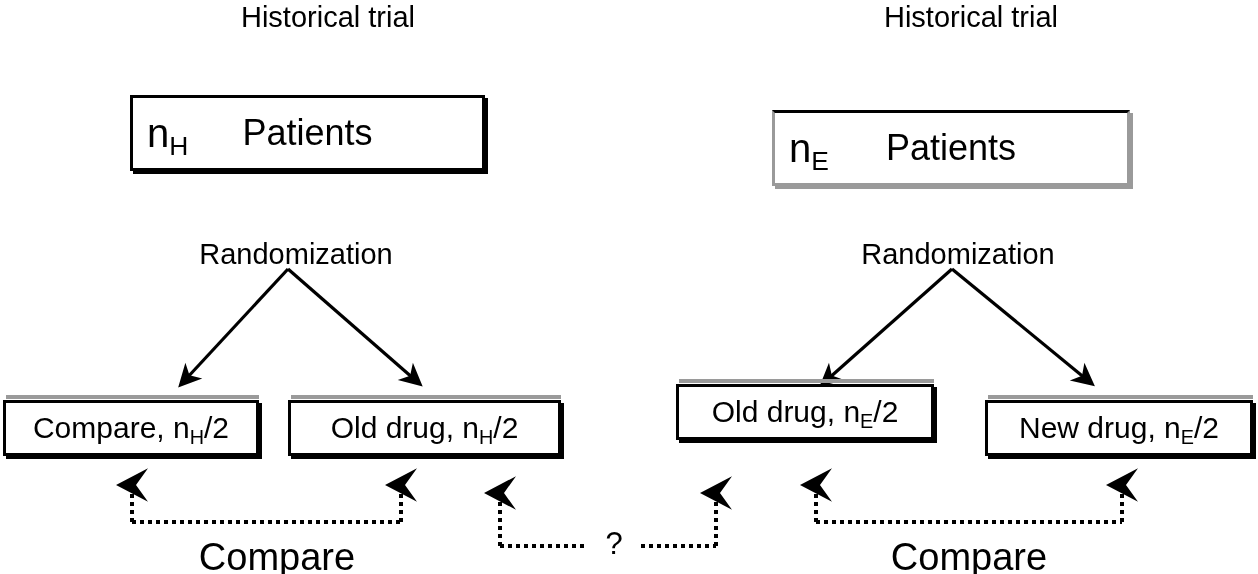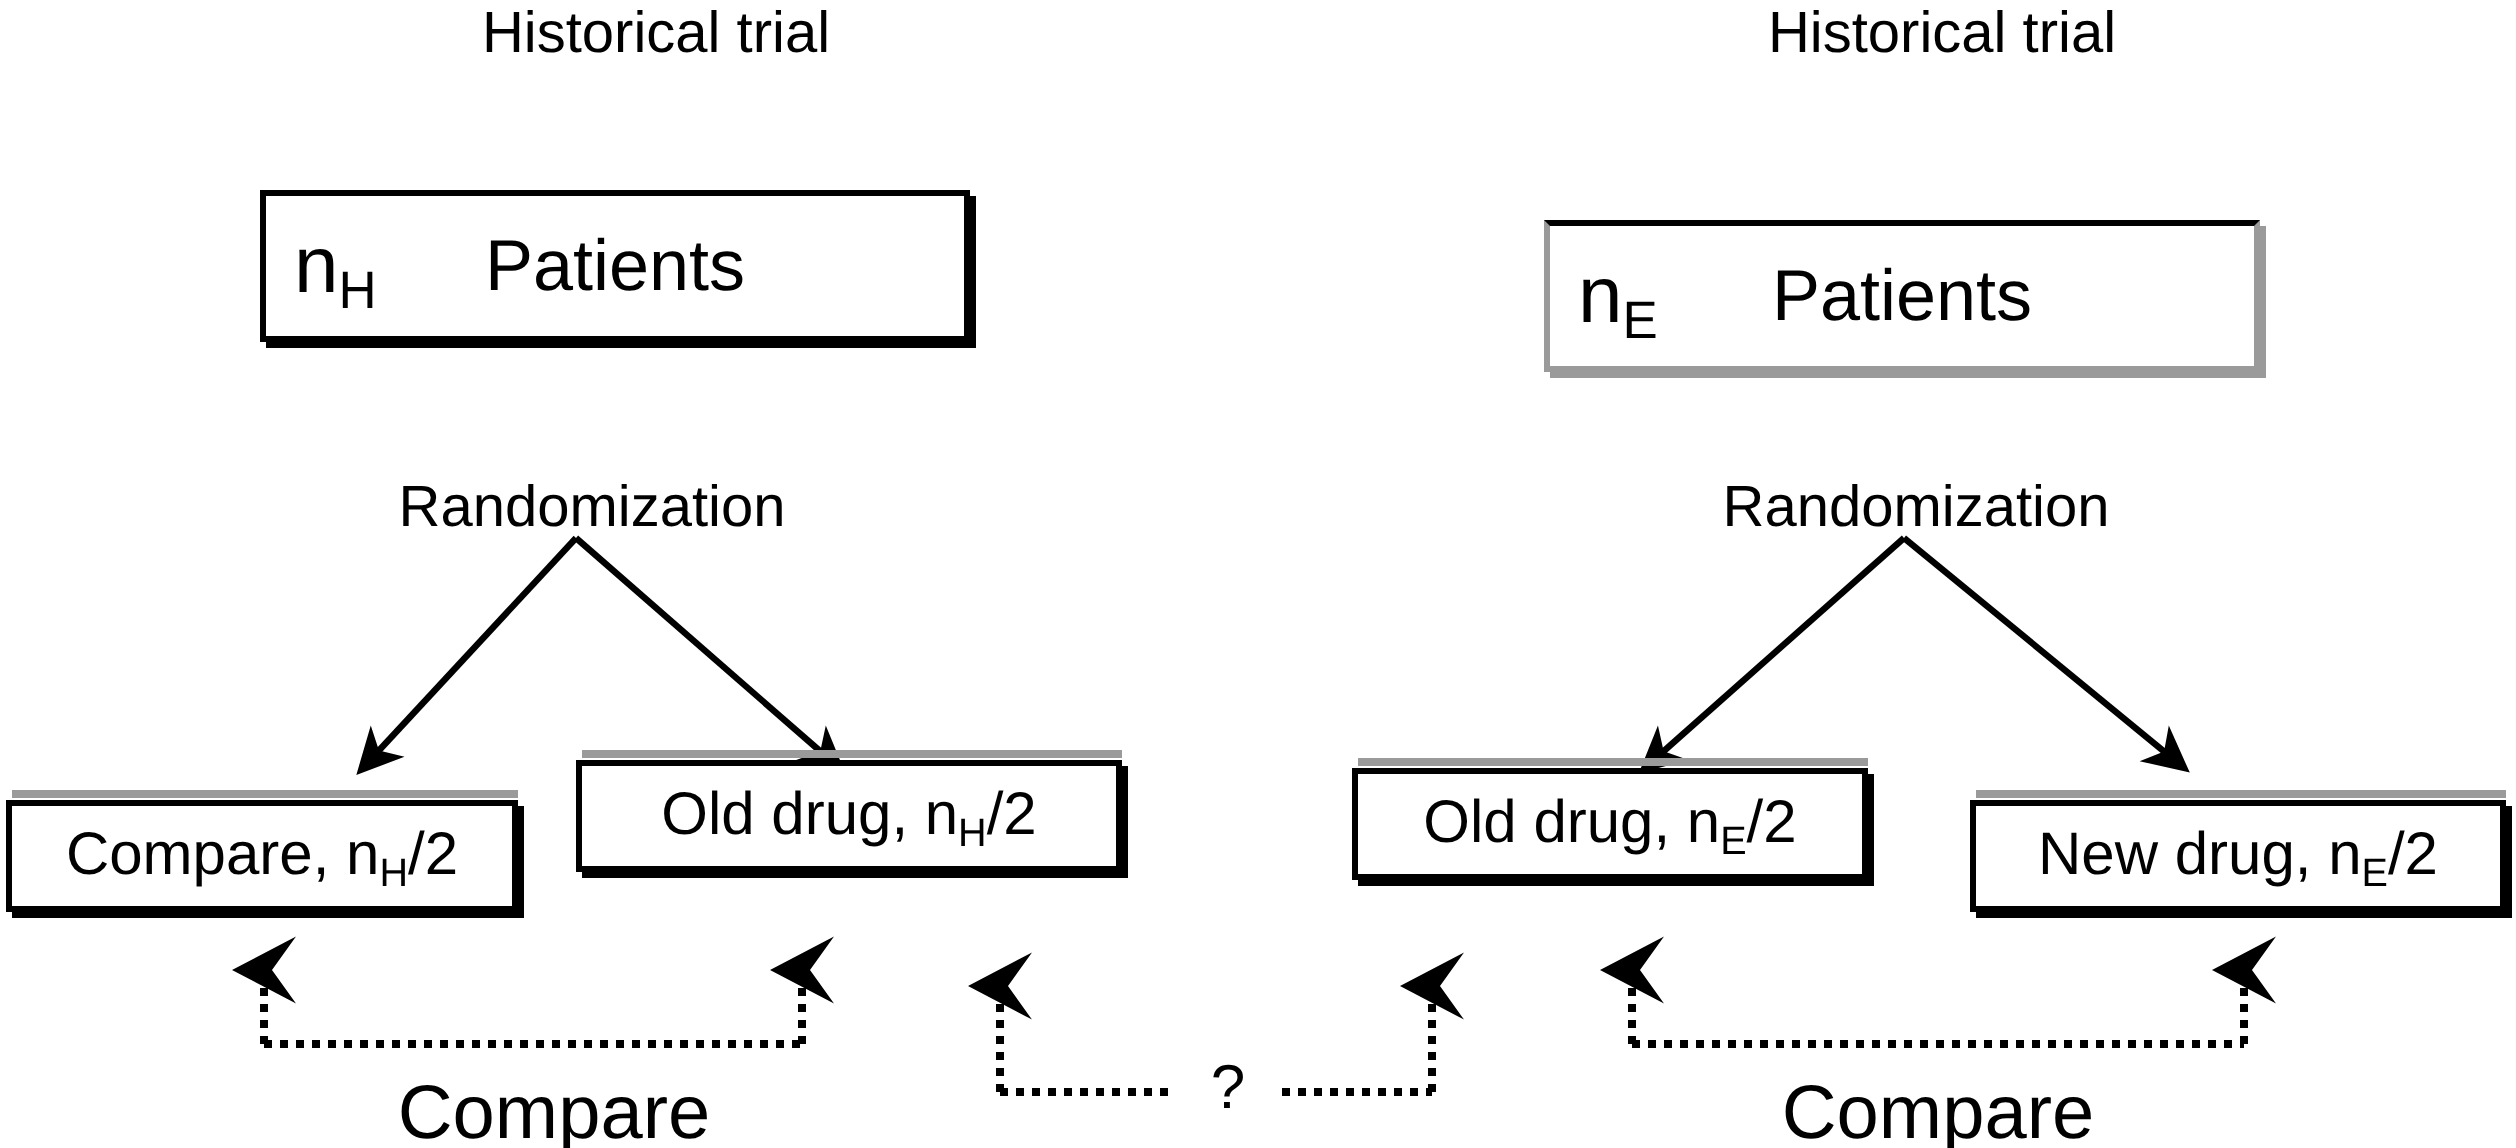--- a/index.html
+++ b/index.html
@@ -176,21 +176,21 @@
       <span class="patients-word">Patients</span>
     </div>
   </div>
 
   <div class="label randomization centered" style="left:296px; top:217px;">Randomization</div>
 
   <div class="box box-topgray" style="left:3px; top:400px; width:256px; height:56px;">
     <span class="box-text"><span>Compare, n</span><sub>H</sub><span>/2</span></span>
   </div>
 
-  <div class="box box-topgray" style="left:288px; top:380px; width:273px; height:56px;">
+  <div class="box box-topgray" style="left:288px; top:400px; width:273px; height:56px;">
     <span class="box-text"><span>Old drug, n</span><sub>H</sub><span>/2</span></span>
   </div>
 
   <div class="label compare centered" style="left:277px; top:538px;">Compare</div>
 
   <div class="label qmark centered" style="left:614px; top:528px;">?</div>
 
   <div class="label trial-title centered" style="left:971px; top:3px;">Historical trial</div>
 
   <div class="box box-gray" style="left:772px; top:110px; width:358px; height:76px;">

